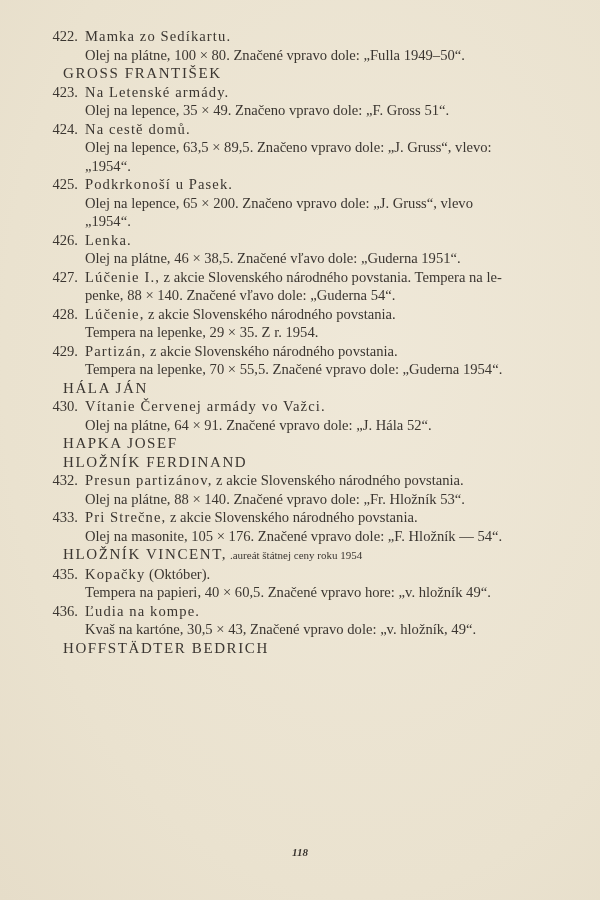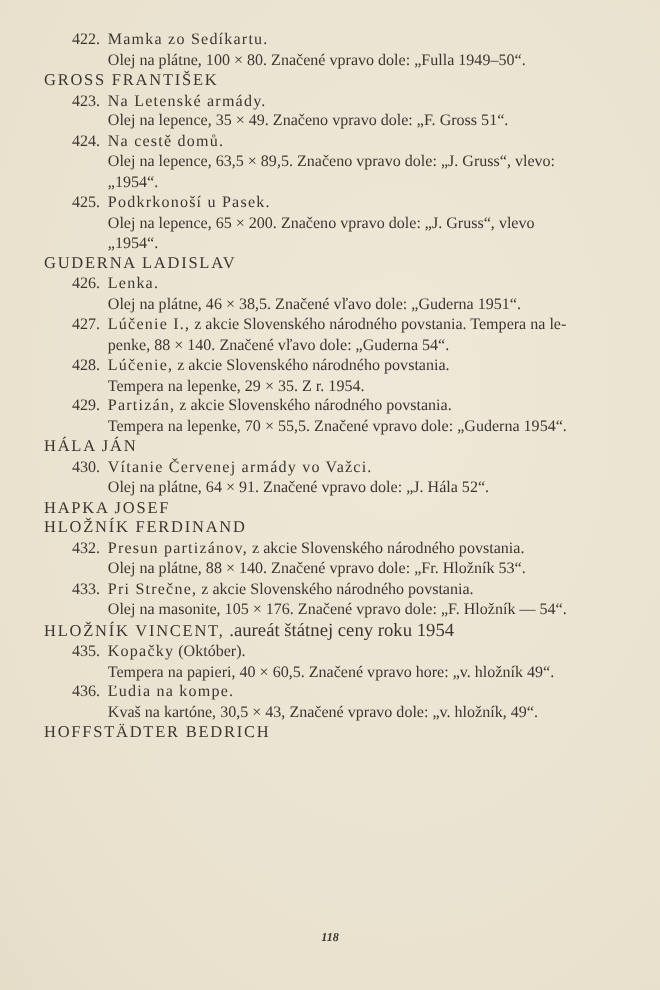--- a/index.html
+++ b/index.html
@@ -8,30 +8,31 @@
       background: #ece4d2;
       font-family: "Liberation Serif", "DejaVu Serif", serif;
       color: #3b3631;
       position: relative;
     }
     .page {
       position: absolute; left: 0; top: 0; width: 600px; height: 900px;
       background: radial-gradient(ellipse at 60% 40%, #efe8d8 0%, #eae2cf 70%, #e6ddc9 100%);
     }
     .content {
-      position: absolute; left: 39px; top: 27px; width: 560px;
+      position: absolute; left: 26px; top: 27px; width: 560px;
       font-size: 14.6px; line-height: 18.5px;
     }
     .artist {
       letter-spacing: 1.6px;
       font-size: 15px;
       padding-left: 1px;
       white-space: nowrap;
+      margin-left: 36px;
     }
-    .artist .note { letter-spacing: 0; font-size: 17px; }
+    .artist .note { letter-spacing: 0; font-size: 11px; }
     .entry { position: relative; }
     .entry .num {
       position: absolute; left: 22px; top: 0; width: 30px; text-align: right;
     }
     .entry .title {
       padding-left: 59px;
       letter-spacing: 1.1px;
       white-space: nowrap;
     }
     .entry .title .rest { letter-spacing: 0; }
@@ -73,21 +74,20 @@
       <div class="desc nowrap">Olej na lepence, 63,5 × 89,5. Značeno vpravo dole: „J. Gruss“, vlevo:</div>
       <div class="desc nowrap">„1954“.</div>
     </div>
     <div class="entry">
       <span class="num">425.</span>
       <div class="title"><span>Podkrkonoší u Pasek.</span></div>
       <div class="desc nowrap">Olej na lepence,  65 × 200. Značeno vpravo dole: „J. Gruss“, vlevo</div>
       <div class="desc nowrap">„1954“.</div>
     </div>
 
-    <div class="artist">GUDERNA LADISLAV</div>
     <div class="entry">
       <span class="num">426.</span>
       <div class="title"><span>Lenka.</span></div>
       <div class="desc nowrap">Olej na plátne, 46 × 38,5. Značené vľavo dole: „Guderna 1951“.</div>
     </div>
     <div class="entry">
       <span class="num">427.</span>
       <div class="title"><span>Lúčenie I.,</span><span class="rest"> z akcie Slovenského národného povstania. Tempera na le-</span></div>
       <div class="desc nowrap">penke, 88 × 140. Značené vľavo dole: „Guderna 54“.</div>
     </div>

